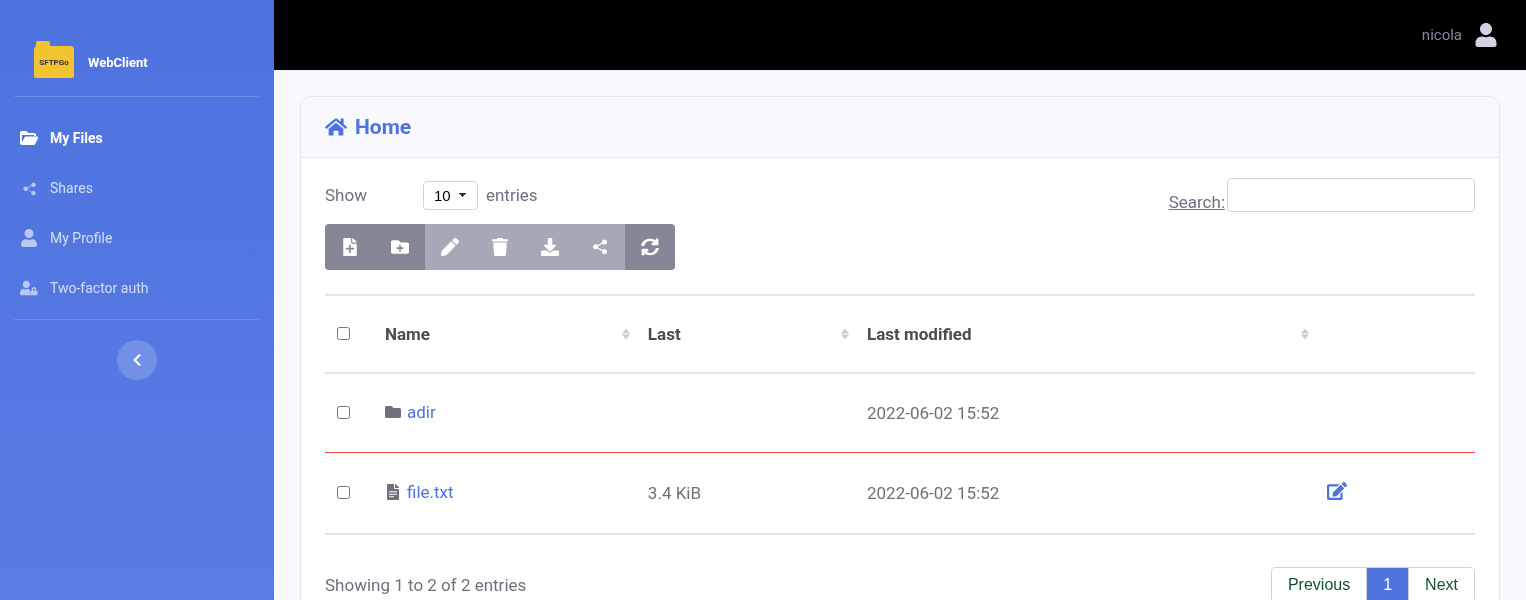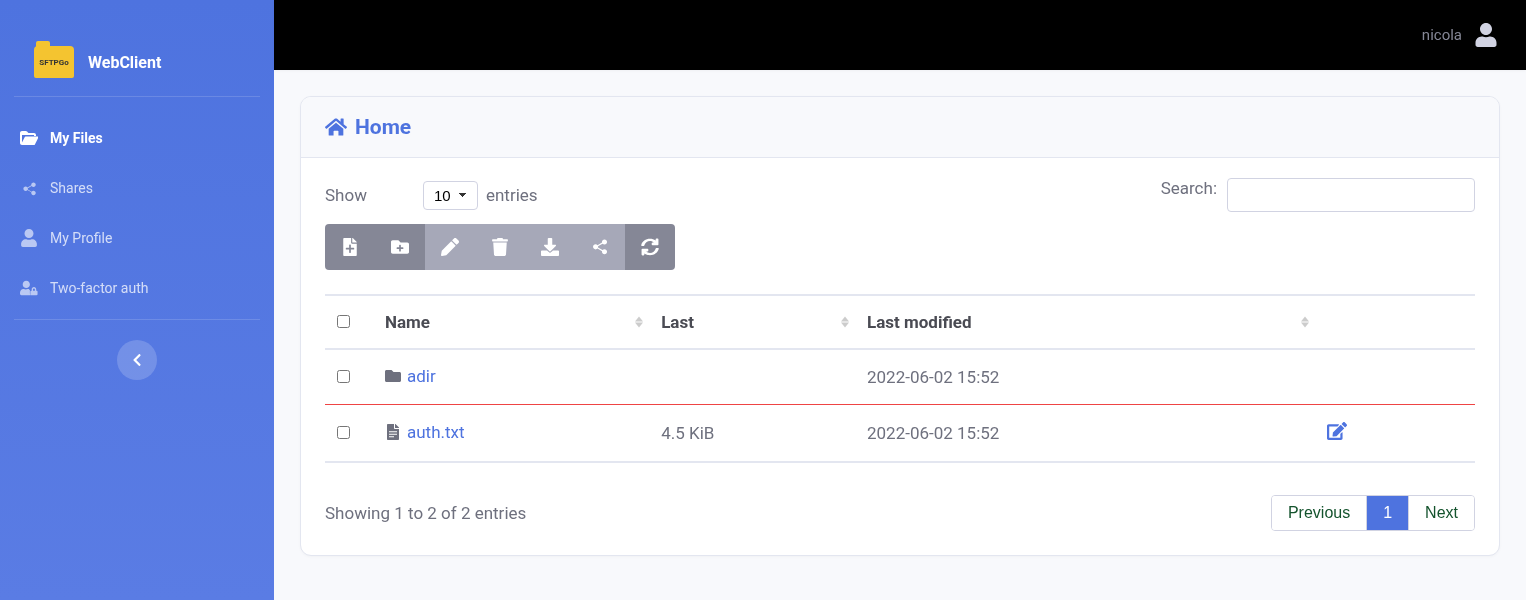--- a/index.html
+++ b/index.html
@@ -36,21 +36,21 @@
     }
     .brand-logo::before {
       content: '';
       position: absolute;
       top: -5px; left: 2px;
       width: 14px; height: 6px;
       background: #f4c430;
       border-radius: 2px 2px 0 0;
     }
     .brand-logo-text { font-size: 8px; font-weight: bold; color: #333; position: relative; z-index:1;}
-    .brand-title { font-size: 16px; font-weight: 700; color: #fff; }
+    .brand-title { font-size: 13px; font-weight: 700; color: #fff; }
 
     .nav-item {
       display: flex;
       align-items: center;
       padding: 16px 20px;
       cursor: pointer;
       color: rgba(255,255,255,0.75);
     }
     .nav-item.active { color: #fff; font-weight: 700; }
     .nav-item svg { width: 18px; height: 18px; margin-right: 12px; fill: currentColor; opacity: 0.8;}
@@ -105,37 +105,37 @@
     .entries-select {
       border:1px solid #d1d3e2; border-radius:4px;
       padding: 5px 26px 5px 10px; font-size:15px;
       appearance:none; background:#fff;
       background-image: linear-gradient(45deg, transparent 50%, #333 50%), linear-gradient(135deg, #333 50%, transparent 50%);
       background-position: calc(100% - 14px) 11px, calc(100% - 10px) 11px;
       background-size: 4px 4px, 4px 4px;
       background-repeat: no-repeat;
       margin-left: 48px;
     }
-    .search-wrap { display:flex; align-items:flex-start; gap:10px;}
+    .search-wrap { display:flex; align-items:flex-end; gap:2px;text-decoration:underline;}
     .search-input { border:1px solid #d1d3e2; border-radius:4px; padding:6px 10px; font-size:15px; width: 248px; height:34px;}
 
     .toolbar { display:flex; margin-bottom: 24px;}
     .tool-btn {
       width:50px; height:46px; background:#858796; color:#fff;
       display:flex; align-items:center; justify-content:center;
       cursor:pointer; border:none;
     }
     .tool-btn:first-child { border-radius:4px 0 0 4px;}
     .tool-btn:last-child { border-radius:0 4px 4px 0;}
     .tool-btn.light { background:#a6a8b8;}
     .tool-btn svg { width:18px; height:18px; fill:#fff;}
 
     .file-table { width:100%; border-collapse: collapse;}
     .file-table th, .file-table td {
-      text-align:left; padding: 16px 12px;
+      text-align:left; padding: 28px 12px;
       border-top:1px solid #e3e6f0;
       color:#4a4b53;
     }
     .file-table thead th { border-top:2px solid #e3e6f0; border-bottom:2px solid #e3e6f0; font-weight:700; font-size:17px; position:relative;}
     .file-table tbody td { font-size:17px; color:#6e707e; border-bottom:1px solid #ef4444;}
     .file-table tbody tr:last-child td { border-bottom:2px solid #e3e6f0;}
     .check-col { width:48px; text-align:center;}
     .sort-icons { position:absolute; right:6px; top:50%; transform:translateY(-50%); display:flex; flex-direction:column; gap:1px;}
     .sort-icons span { width:0;height:0;border-left:4px solid transparent;border-right:4px solid transparent;}
     .sort-up { border-bottom:5px solid #ccc;}
@@ -321,24 +321,24 @@
                 <td>2022-06-02 15:52</td>
                 <td class="actions-col"></td>
               </tr>
               <tr>
                 <td class="check-col"><input type="checkbox" style=""></td>
                 <td>
                   <a class="file-link">
                     <svg viewBox="0 0 384 512">
                         <path d="M224 136V0H24C10.7 0 0 10.7 0 24v464c0 13.3 10.7 24 24 24h336c13.3 0 24-10.7 24-24V160H248c-13.2 0-24-10.8-24-24zM377 105L279 7c-4.5-4.5-10.6-7-17-7h-6v128h128v-6.1c0-6.3-2.5-12.4-7-16.9zM64 232h256v32H64v-32zm0 80h256v32H64v-32zm0 80h160v32H64v-32z"></path>
                       </svg>
-                    <span>auth.txt</span>
+                    <span>file.txt</span>
                   </a>
                 </td>
-                <td>4.5 KiB</td>
+                <td>3.4 KiB</td>
                 <td>2022-06-02 15:52</td>
                 <td class="actions-col">
                   <span class="row-edit">
                     <svg viewBox="0 0 576 512">
                         <path d="M402.6 83.2l90.2 90.2c3.8 3.8 3.8 10 0 13.8L274.4 405.6l-92.8 10.3c-12.4 1.4-22.9-9.1-21.5-21.5l10.3-92.8L388.8 83.2c3.8-3.8 10-3.8 13.8 0zm162-22.9l-48.8-48.8c-15.2-15.2-39.9-15.2-55.2 0l-35.4 35.4c-3.8 3.8-3.8 10 0 13.8l90.2 90.2c3.8 3.8 10 3.8 13.8 0l35.4-35.4c15.2-15.3 15.2-40 0-55.2zM384 346.2V448H64V128h229.8c3.2 0 6.2-1.3 8.5-3.5l40-40c7.6-7.6 2.2-20.5-8.5-20.5H48C21.5 64 0 85.5 0 112v352c0 26.5 21.5 48 48 48h352c26.5 0 48-21.5 48-48V306.2c0-10.7-12.9-16-20.5-8.5l-40 40c-2.2 2.3-3.5 5.3-3.5 8.5z"></path>
                       </svg>
                   </span>
                 </td>
               </tr>
             </tbody>

